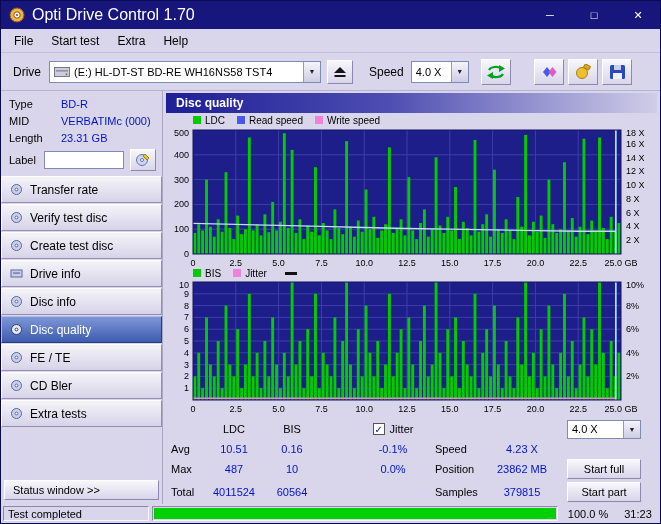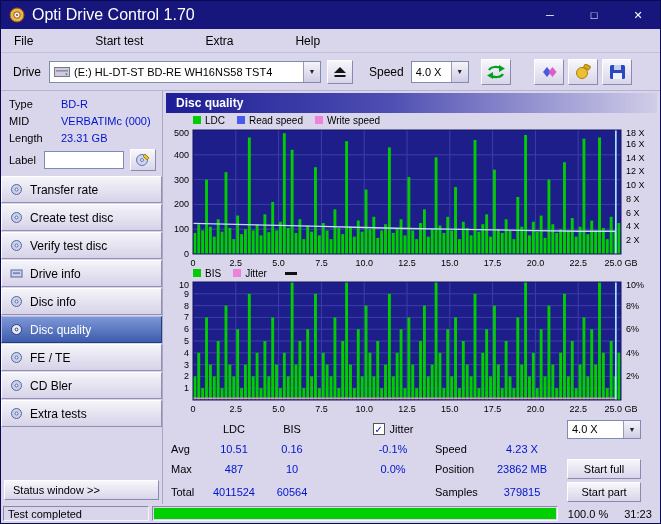--- a/index.html
+++ b/index.html
@@ -6,21 +6,21 @@
   html,body{background:#9a96b4;}
   .window{position:relative;width:661px;height:524px;background:#d9d6ec;border:1px solid #0a0a50;
           display:flex;flex-direction:column;overflow:hidden;}
   
   .titlebar{height:28px;background:#16167c;display:flex;align-items:center;color:#fff;flex:0 0 28px;}
   .app-icon{margin-left:8px;display:flex;}
   .titlebar .title{font-size:16px;margin-left:7px;flex:1;}
   .cap{width:44px;height:28px;display:flex;align-items:center;justify-content:center;font-size:11px;color:#fff;}
   
   .menubar{height:24px;flex:0 0 24px;display:flex;align-items:center;font-size:12px;
-           border-bottom:1px solid #c2bfdc;padding-left:4px;gap:44px;}
+           border-bottom:1px solid #c2bfdc;padding-left:4px;}
   .menu-item{padding:3px 9px;}
   
   .toolbar{height:38px;flex:0 0 38px;display:flex;align-items:center;border-bottom:1px solid #b6b2d2;}
   .tb-label{font-size:12px;}
   .combo{display:flex;align-items:center;background:#fff;border:1px solid #7f8bb0;height:22px;font-size:11px;}
   .combo .ctext{padding:0 4px;white-space:nowrap;overflow:hidden;flex:1;}
   .combo .arrow{width:17px;height:100%;margin-left:auto;background:linear-gradient(#f4f4fa,#cfcce4);
                 border-left:1px solid #9a97b8;display:flex;align-items:center;justify-content:center;
                 font-size:7px;color:#222;}
   .btn{background:linear-gradient(#f7f7fb,#d8d5ea);border:1px solid;
@@ -196,30 +196,30 @@
           </span>
         <span>Transfer rate</span>
       </div>
       <div class="side-btn">
         <span class="sbi">
             <svg width="13" height="13">
               <circle cx="6.5" cy="6.5" r="5" fill="#c8d0ea" stroke="#5868a0"></circle>
               <circle cx="6.5" cy="6.5" r="1.4" fill="#fff" stroke="#5868a0"></circle>
             </svg>
           </span>
-        <span>Create test disc</span>
+        <span>Verify test disc</span>
       </div>
       <div class="side-btn">
         <span class="sbi">
             <svg width="13" height="13">
               <circle cx="6.5" cy="6.5" r="5" fill="#c8d0ea" stroke="#5868a0"></circle>
               <circle cx="6.5" cy="6.5" r="1.4" fill="#fff" stroke="#5868a0"></circle>
             </svg>
           </span>
-        <span>Verify test disc</span>
+        <span>Create test disc</span>
       </div>
       <div class="side-btn">
         <span class="sbi">
             <svg width="13" height="13">
               <rect x="1" y="3" width="11" height="7" fill="#c8d0ea" stroke="#5868a0"></rect>
               <rect x="3" y="5.5" width="7" height="1.2" fill="#5868a0"></rect>
             </svg>
           </span>
         <span>Drive info</span>
       </div>

